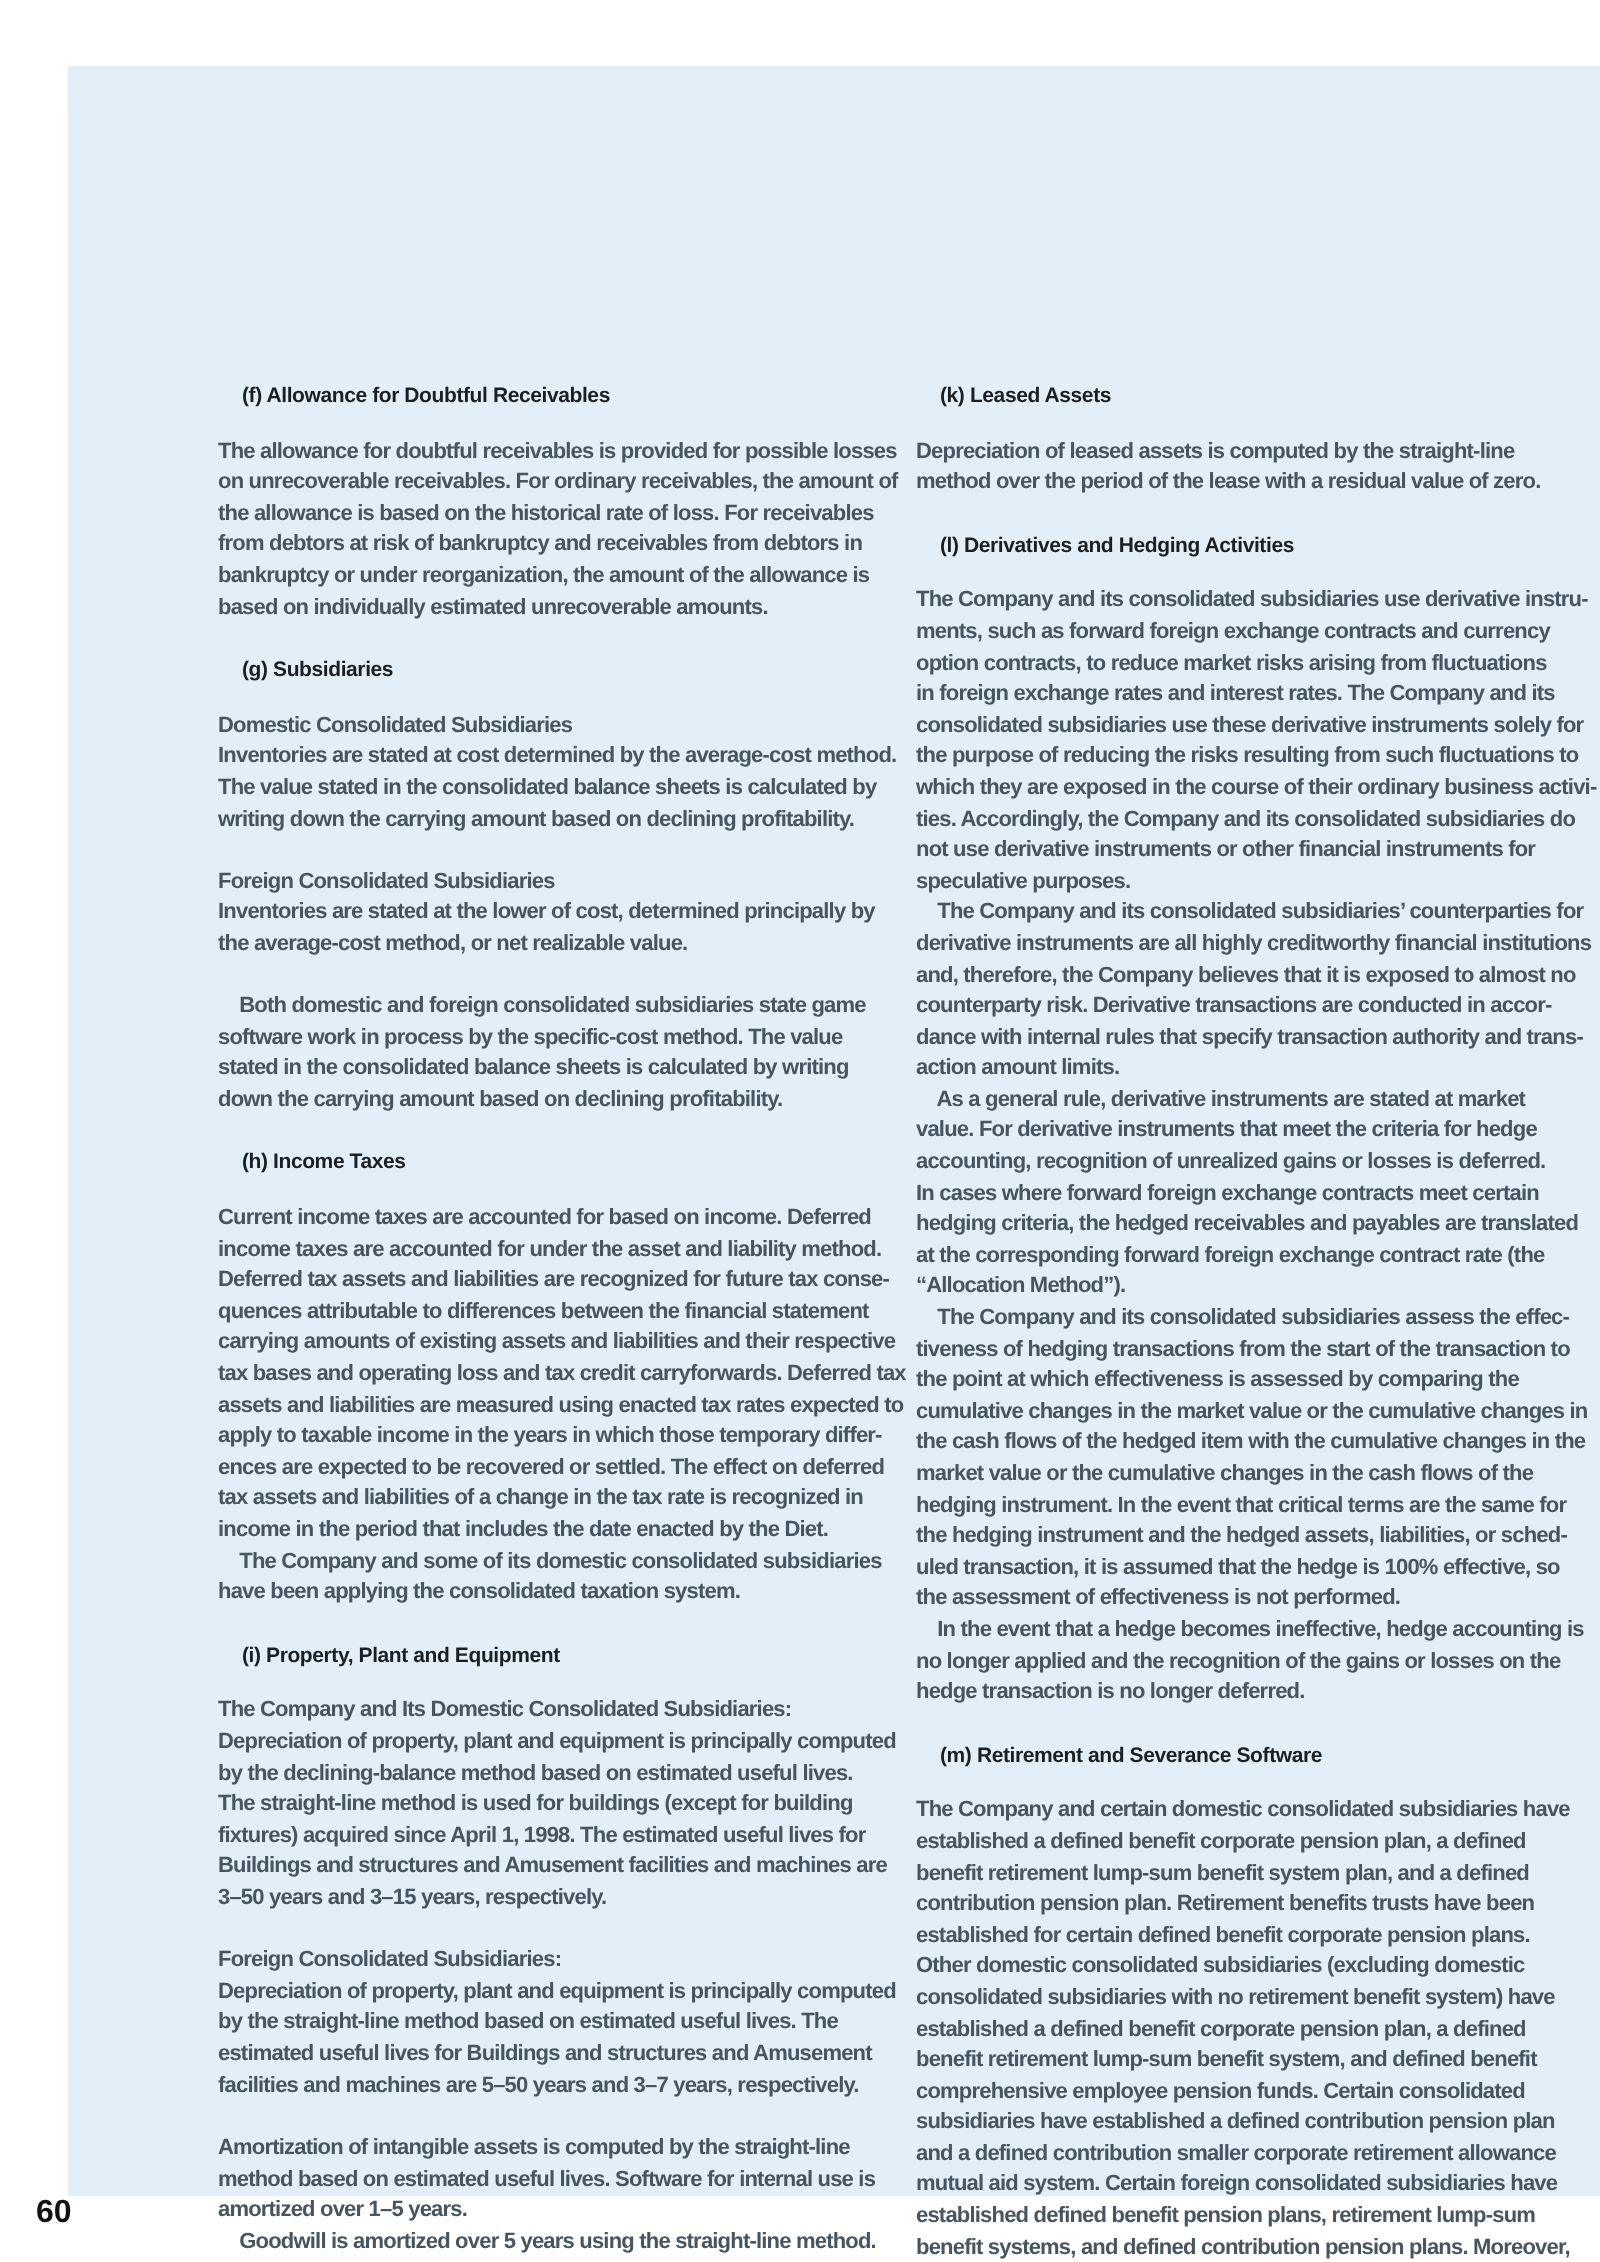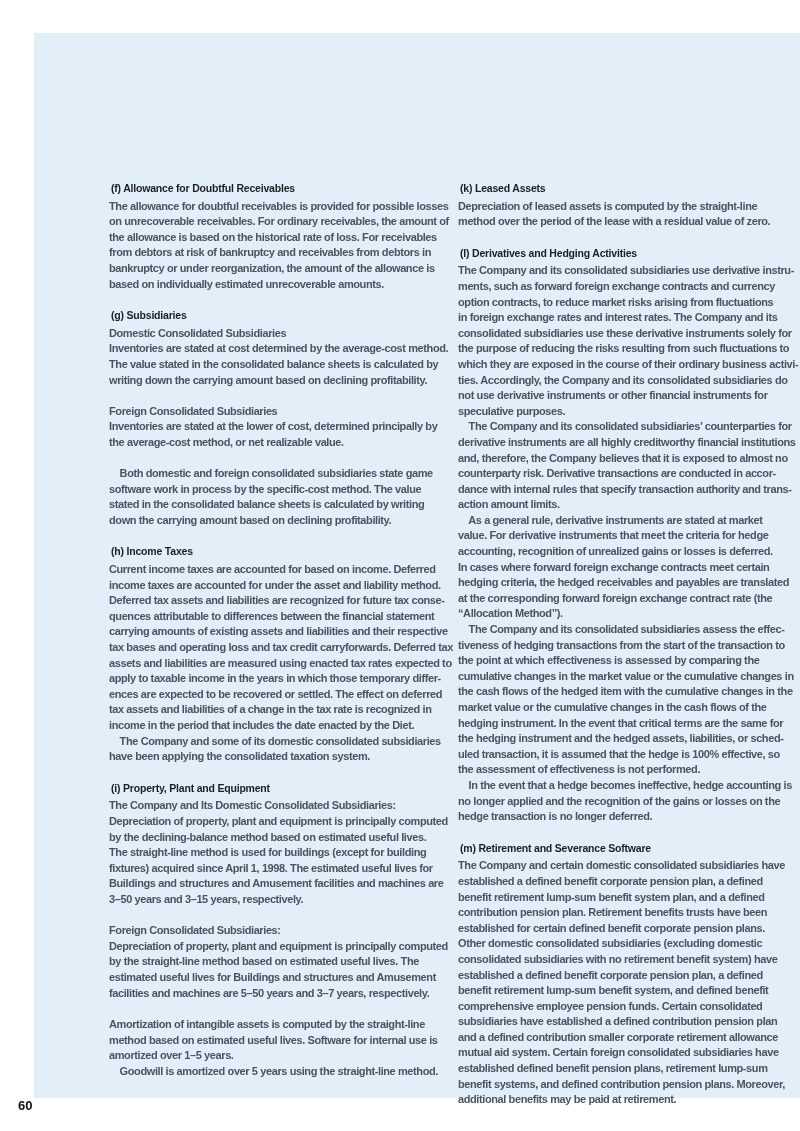--- a/index.html
+++ b/index.html
@@ -25,21 +25,21 @@
   }
   .col {
     position: absolute;
     top: 146px;
     width: 322px;
   }
   .col-left  { left: 75px; }
   .col-right { left: 424px; }
   .doc-section { margin: 0 0 16px 0; }
   .sec-heading {
-    margin: 2px;
+    margin: 12px;
     padding: 0;
     font-size: 10.5px;
     font-weight: bold;
     letter-spacing: -0.2px;
     line-height: 15.6px;
     color: #1b1f22;
   }
   .sec-body {
     margin: 0;
     padding: 0;
@@ -47,21 +47,21 @@
     font-weight: bold;
     letter-spacing: -0.4px;
     line-height: 15.6px;
     color: #475560;
     white-space: pre;
   }
   .page-number {
     position: absolute;
     left: 18px;
     top: 1098px;
-    font-size: 13px;
+    font-size: 16px;
     font-weight: bold;
     color: #111111;
   }
 </style>
 </head>
 <body>
 
 <div class="page">
   <div class="content-panel" style="background: rgb(226, 239, 248);">
     <div class="col col-left">

